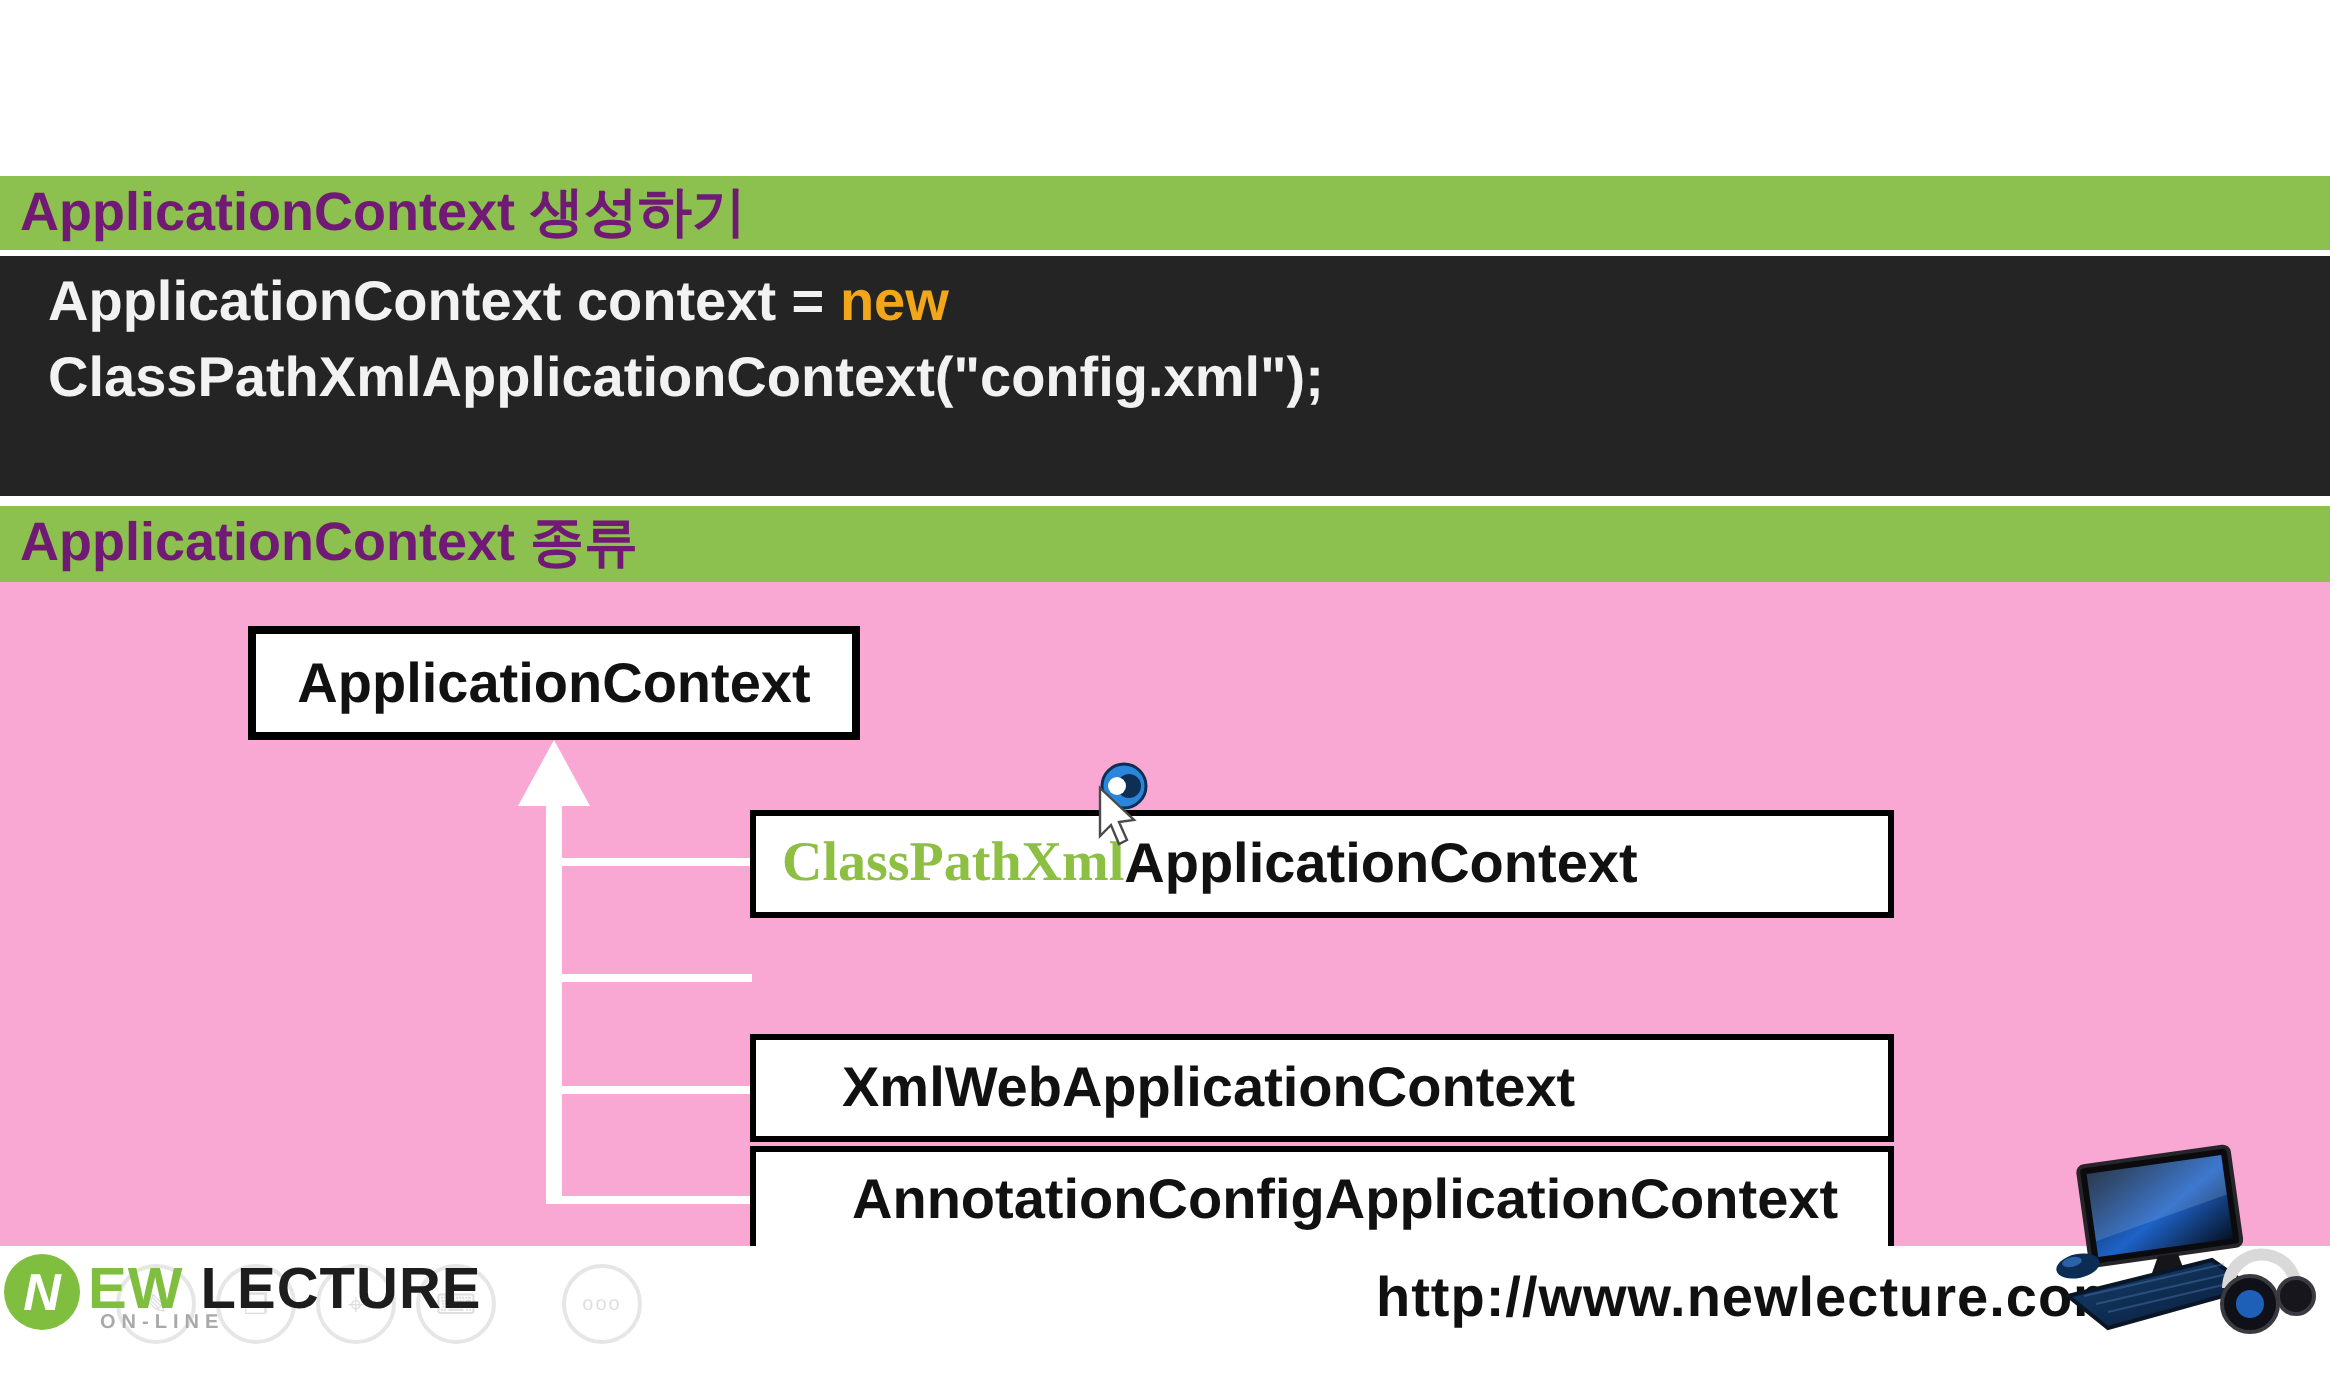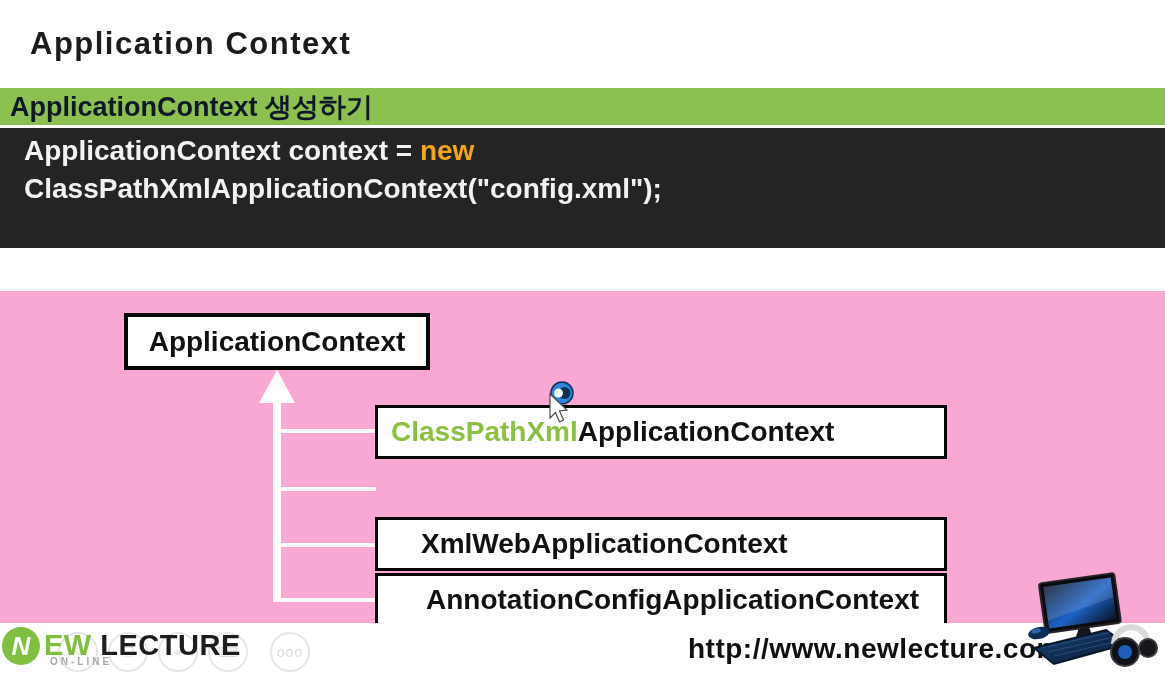--- a/index.html
+++ b/index.html
@@ -7,22 +7,22 @@
   .slide {
     position:relative; width:1165px; height:695px; background:#ffffff;
     overflow:hidden; font-family:"Liberation Sans", sans-serif;
   }
   .page-title {
     position:absolute; left:30px; top:26px;
     font-size:31px; font-weight:bold; letter-spacing:1.5px; color:#1b1b1b;
   }
   .banner {
     position:absolute; left:0; width:1165px; background:#8CC04F;
-    color:#0f172a; font-weight:bold; font-size:27px;
-    display:flex; align-items:center; padding-left:10px;
+    color:#701a75; font-weight:bold; font-size:27px;
+    display:flex; padding-left:10px;
   }
   .banner.create { top:88px; height:37px; }
   .banner.types  { top:253px; height:38px; }
   .code-block {
     position:absolute; left:0; top:128px; width:1165px; height:120px;
     background:#242424; color:#f2f2f2; font-weight:bold; font-size:28px;
     line-height:38px; padding:4px 0 0 24px;
   }
   .code-block .kw { color:#F2A71B; }
   .diagram {
@@ -48,21 +48,21 @@
     position:absolute; left:277px; width:99px; height:4px; background:#ffffff;
   }
   .branch.b1 { top:138px; } .branch.b2 { top:196px; }
   .branch.b3 { top:252px; } .branch.b4 { top:307px; }
   .type-box {
     position:absolute; left:375px; width:572px; height:54px;
     background:#ffffff; border:3px solid #000;
     display:flex; align-items:center; padding-left:13px;
     font-size:28px; font-weight:bold; color:#111; white-space:pre;
   }
-  .type-box .hl { color:#8CBF42; }
+  .type-box .hl { color:#8CBF42;font-family:Liberation Serif, serif; }
   .type-box.t1 { top:114px; } .type-box.t2 { top:170px; }
   .type-box.t3 { top:226px;padding-left:43px; } .type-box.t4 { top:282px;padding-left:48px; }
   .footer { position:absolute; left:0; top:623px; width:1165px; height:72px; background:#ffffff; }
   .logo-circle {
     position:absolute; left:2px; top:627px; width:38px; height:38px;
     border-radius:50%; background:#7FBE3E; color:#fff;
     display:flex; align-items:center; justify-content:center;
     font-size:26px; font-weight:bold; font-style:italic; z-index:3;
   }
   .brand {
@@ -85,31 +85,33 @@
     color:#101010; z-index:4; letter-spacing:0.5px;
   }
   .computer { position:absolute; left:1022px; top:572px; z-index:5; }
   .cursor-wrap { position:absolute; left:543px; top:381px; z-index:9; }
 </style>
 </head>
 <body>
 
 <div class="slide">
 
-  <div class="page-title">Application Context</div>
 
   <div class="banner create">
     <span>ApplicationContext 생성하기</span>
   </div>
 
   <div class="code-block">
     <div><span>ApplicationContext context = </span><span class="kw">new</span></div>
     <div>ClassPathXmlApplicationContext("config.xml");</div>
   </div>
 
+  <div class="banner types">
+    <span>ApplicationContext 종류</span>
+  </div>
 
   <div class="diagram">
     <div class="parent-box">ApplicationContext</div>
     <div class="arrow-head"></div>
     <div class="arrow-stem"></div>
     <div class="branch b1"></div>
     <div class="branch b2"></div>
     <div class="branch b3"></div>
     <div class="branch b4"></div>
 
@@ -123,21 +125,21 @@
   <div class="logo-circle">
     <span>N</span>
   </div>
   <div class="brand"><span class="ew">EW </span><span class="lecture">LECTURE</span></div>
   <div class="brand-sub">ON-LINE</div>
 
   <div class="wm" style="left:58px">✎</div>
   <div class="wm" style="left:108px">❐</div>
   <div class="wm" style="left:158px">⌖</div>
   <div class="wm" style="left:208px">⌨</div>
-  <div class="wm" style="left:270px; font-size:14px; letter-spacing:1px;">ooo</div>
+  <div class="wm" style="left:281px; font-size:10px; letter-spacing:1px;">ooo</div>
 
   <div class="site-url">http://www.newlecture.com</div>
 
   <div class="computer">
     <svg width="143" height="112" viewBox="0 0 143 112">
       <defs>
         <linearGradient id="scr" x1="0" y1="0" x2="1" y2="1">
           <stop offset="0" stop-color="#0a1a30"></stop>
           <stop offset="0.55" stop-color="#1e63c8"></stop>
           <stop offset="1" stop-color="#061224"></stop>

